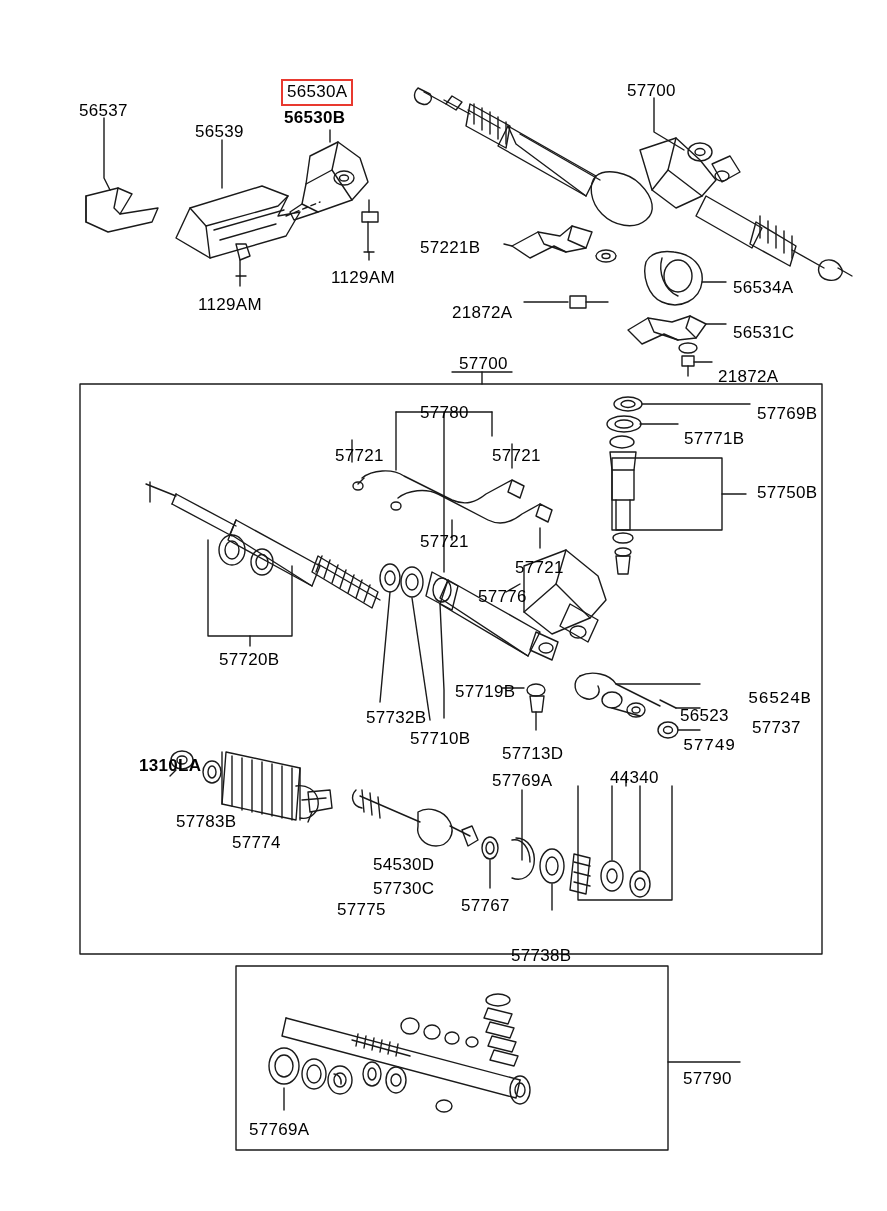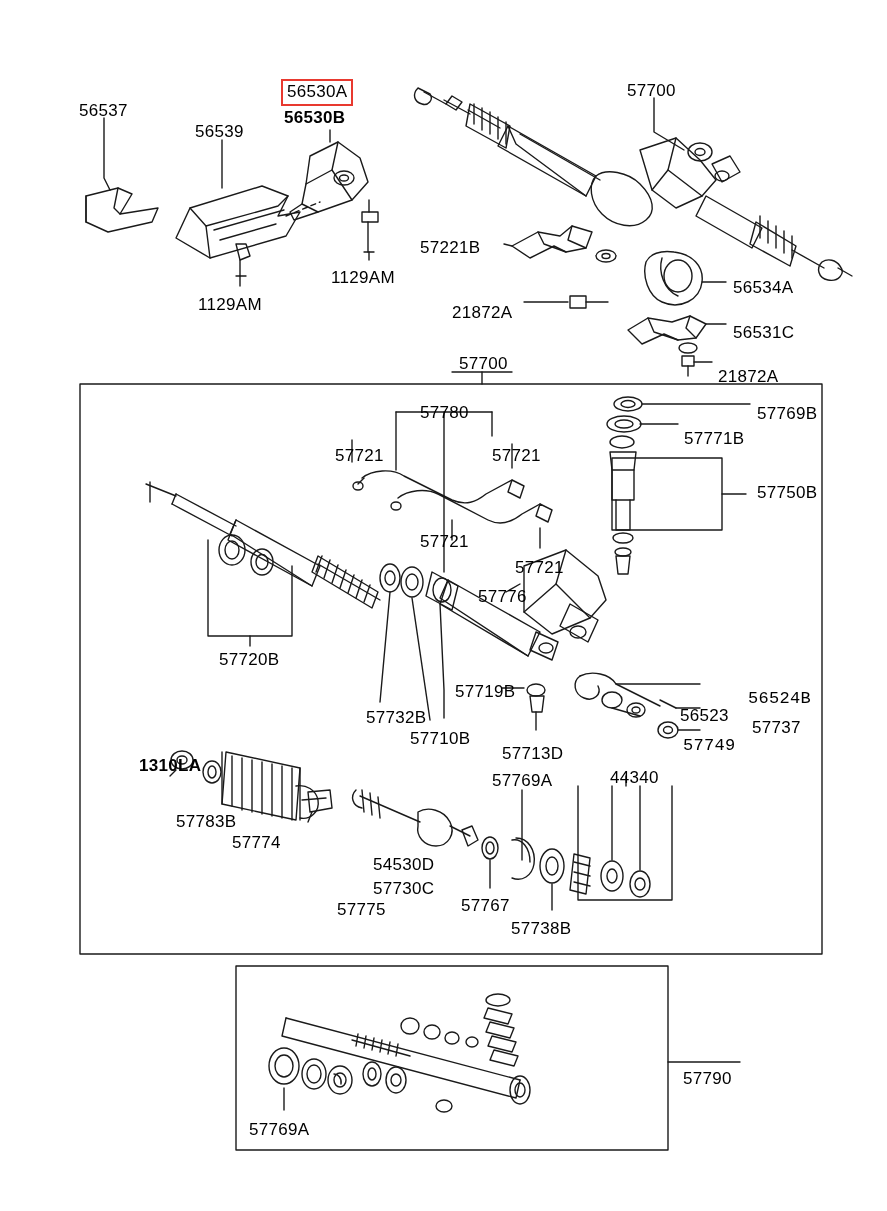--- a/index.html
+++ b/index.html
@@ -354,17 +354,17 @@
   <div class="lbl" style="left:683px; top:736px;font-family:Liberation Mono, monospace;">57749</div>
   <div class="lbl" style="left:492px; top:771px;">57769A</div>
   <div class="lbl" style="left:610px; top:768px;">44340</div>
   <div class="lbl" style="left:139px; top:756px;font-weight:bold;">1310LA</div>
   <div class="lbl" style="left:176px; top:812px;">57783B</div>
   <div class="lbl" style="left:232px; top:833px;">57774</div>
   <div class="lbl" style="left:289px; top:900px;margin-left:48px;">57775</div>
   <div class="lbl" style="left:373px; top:855px;">54530D</div>
   <div class="lbl" style="left:373px; top:879px;">57730C</div>
   <div class="lbl" style="left:461px; top:896px;">57767</div>
-  <div class="lbl" style="left:511px; top:919px;">57738B</div>
+  <div class="lbl" style="left:511px; top:946px;">57738B</div>
   <div class="lbl" style="left:249px; top:1120px;">57769A</div>
   <div class="lbl" style="left:683px; top:1069px;">57790</div>
 
 </div>
 
 </body></html>

